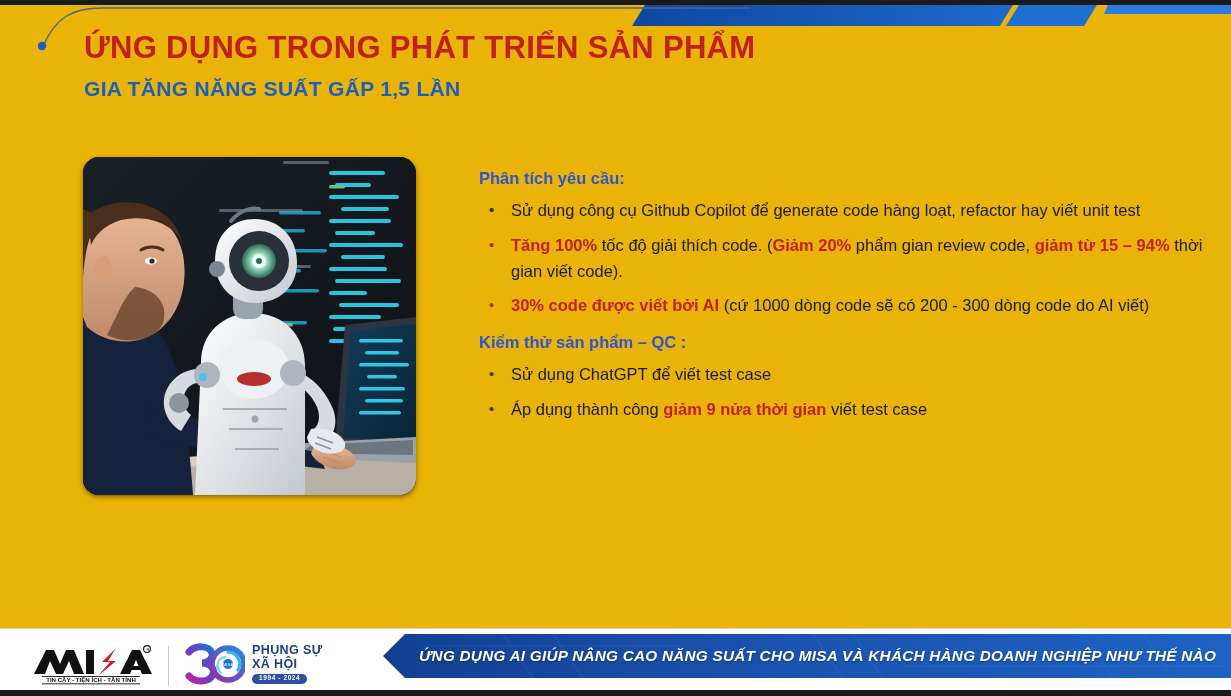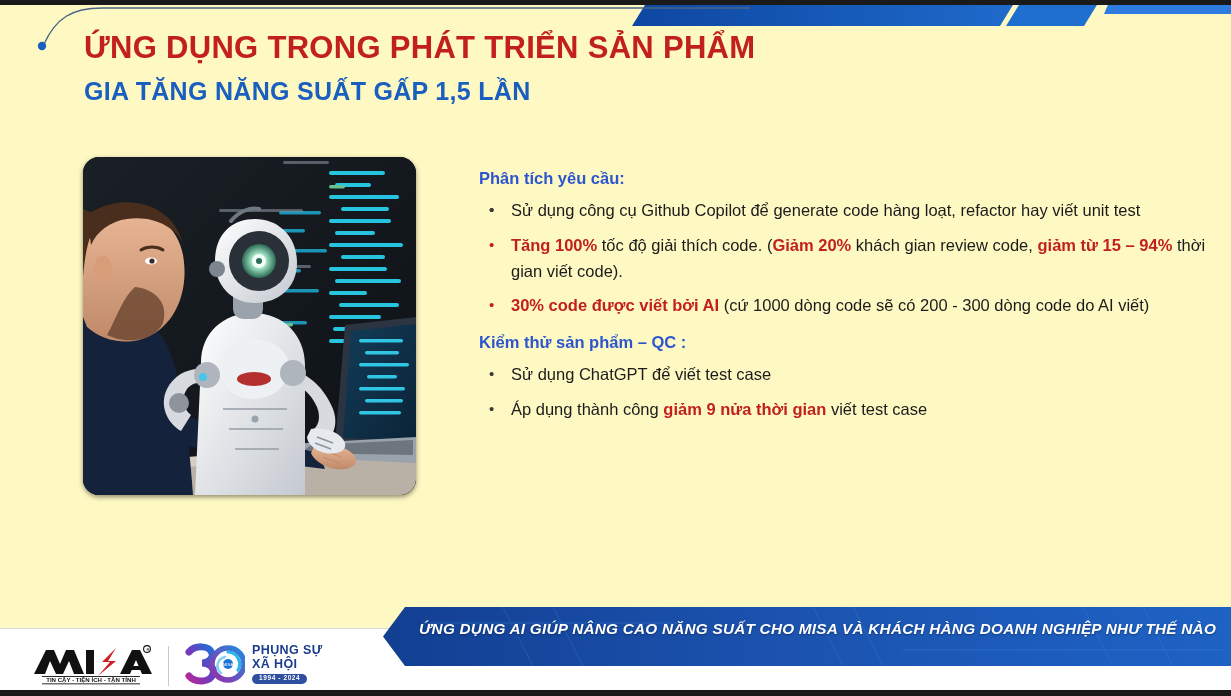--- a/index.html
+++ b/index.html
@@ -6,21 +6,21 @@
   html,body{margin:0;padding:0;}
   body{
     width:1231px;height:696px;
     background:#ffffff;
     font-family:"Liberation Sans", sans-serif;
     overflow:hidden;
     position:relative;
   }
   .slide{
     position:absolute;inset:0;
-    background:#fef9c3;
+    background:#eab308;
   }
 
   
   .bar-top{
     position:absolute;left:0;top:0;width:1231px;height:5px;
     background:#1a1a1a;z-index:40;
   }
   .bar-bottom{
     position:absolute;left:0;bottom:0;width:1231px;height:6px;
     background:#1a1a1a;z-index:40;
@@ -35,21 +35,21 @@
   
   .title-block{
     position:absolute;left:84px;top:30px;z-index:10;
   }
   .title-red{
     font-size:31px;font-weight:bold;color:#C2201E;
     letter-spacing:0.3px;line-height:1.14;
     white-space:nowrap;margin:0;
   }
   .title-blue{
-    font-size:25px;font-weight:bold;color:#1A5FC0;
+    font-size:21px;font-weight:bold;color:#1A5FC0;
     letter-spacing:0.3px;line-height:1.14;
     white-space:nowrap;margin:0;margin-top:12px;
   }
 
   
   .photo-wrap{
     position:absolute;left:83px;top:157px;
     width:333px;height:338px;
     border-radius:16px;
     overflow:hidden;
@@ -110,22 +110,22 @@
     color:#1B3C8F;font-weight:bold;font-size:12.5px;letter-spacing:.4px;
   }
   .anniv-pill{
     margin-top:3px;background:#2F4FA0;color:#fff;
     font-size:6.5px;letter-spacing:.6px;font-weight:bold;
     padding:1.5px 7px;border-radius:7px;display:inline-block;width:fit-content;
   }
 
   
   .banner{
-    position:absolute;left:383px;bottom:24px;
-    width:848px;height:59px;
+    position:absolute;left:383px;bottom:12px;
+    width:848px;height:44px;
     z-index:31;
   }
   .banner svg{position:absolute;inset:0;width:100%;height:100%;}
   .banner-text{
     position:absolute;left:36px;top:0;right:8px;height:44px;
     display:flex;align-items:center;
     color:#ffffff;font-weight:bold;font-style:italic;
     font-size:15.3px;letter-spacing:.25px;
     white-space:nowrap;
     text-shadow:0 1px 2px rgba(0,0,0,.35);
@@ -308,21 +308,21 @@
     </svg>
   </div>
 
   <div class="content" id="contentCol">
       <div class="sec-head">Phân tích yêu cầu:</div>
       <ul class="blist">
         <li><span class="bul">•</span></li>
       </ul>
       <ul class="blist">
         <li><span class="bul">•</span><span class="plain">Sử dụng công cụ Github Copilot để generate code hàng loạt, refactor hay viết unit test</span></li>
-        <li class="red-item"><span class="bul">•</span><span class="rd">Tăng 100%</span><span class="plain"> tốc độ giải thích code. (</span><span class="rd">Giảm 20%</span><span class="plain"> khách gian review code, </span><span class="rd">giảm từ 15 – 94%</span><span class="plain"> thời gian viết code).</span></li>
+        <li class="red-item"><span class="bul">•</span><span class="rd">Tăng 100%</span><span class="plain"> tốc độ giải thích code. (</span><span class="rd">Giảm 20%</span><span class="plain"> phẩm gian review code, </span><span class="rd">giảm từ 15 – 94%</span><span class="plain"> thời gian viết code).</span></li>
         <li class="red-item"><span class="bul">•</span><span class="rd">30% code được viết bởi AI</span><span class="plain"> (cứ 1000 dòng code sẽ có 200 - 300 dòng code do AI viết)</span></li>
       </ul>
       <div class="sec-head gap">Kiểm thử sản phẩm – QC :</div>
       <ul class="blist">
         <li><span class="bul">•</span><span class="plain">Sử dụng ChatGPT để viết test case</span></li>
         <li><span class="bul">•</span><span class="plain">Áp dụng thành công </span><span class="rd">giảm 9 nửa thời gian</span><span class="plain"> viết test case</span></li>
       </ul>
     </div>
 
   <div class="footer">

